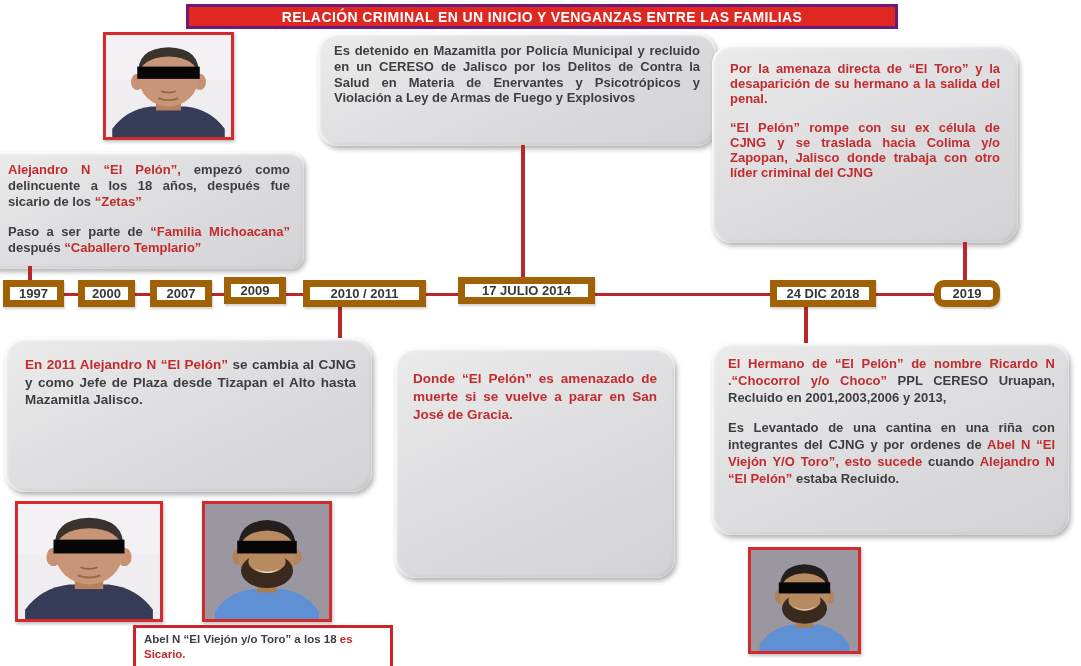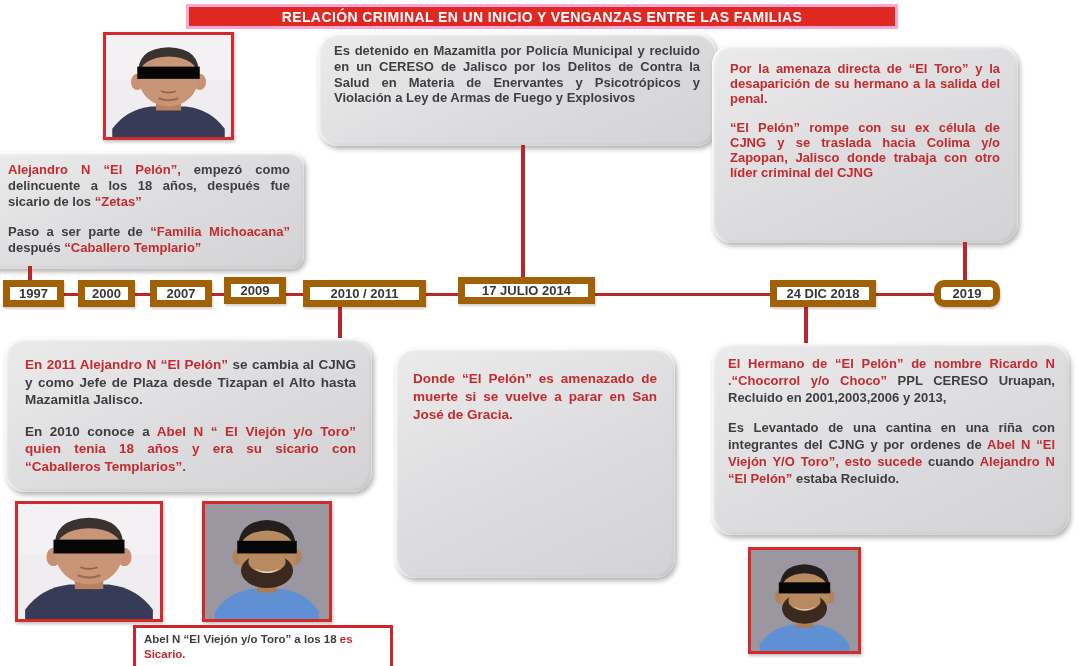--- a/index.html
+++ b/index.html
@@ -5,21 +5,21 @@
   * { margin:0; padding:0; box-sizing:border-box; }
   html,body { background:#fff; }
   #stage {
     position:relative; width:1081px; height:666px; overflow:hidden;
     background:#ffffff;
     font-family:"Liberation Sans", sans-serif;
     font-weight:bold;
   }
   .title-bar {
     position:absolute; left:186px; top:4px; width:712px; height:25px;
-    background:#e02823; border:3px solid #f9a8d4;
+    background:#e02823; border:3px solid #701a75;
     color:#ffffff; font-size:14px; letter-spacing:.4px;
     display:flex; align-items:center; justify-content:center;
     text-align:center; white-space:nowrap;
   }
   .gray-box {
     position:absolute;
     background:linear-gradient(155deg,#ebebec 0%,#dcdcde 55%,#d3d3d6 100%);
     border-radius:20px;
     box-shadow: inset 0 2px 3px rgba(255,255,255,.95),
                 inset 2px 0 3px rgba(255,255,255,.7),
@@ -107,21 +107,20 @@
   <div class="year-box" style="left:78px;  width:57px;">2000</div>
   <div class="year-box" style="left:150px; width:62px;">2007</div>
   <div class="year-box" style="left:224px; width:62px; top:277px;">2009</div>
   <div class="year-box" style="left:303px; width:123px;">2010 / 2011</div>
   <div class="year-box" style="left:458px; width:137px; top:277px;">17 JULIO 2014</div>
   <div class="year-box" style="left:770px; width:106px;">24 DIC 2018</div>
   <div class="year-box" style="left:934px; width:66px;border-radius:10px;">2019</div>
 
   <div class="gray-box" id="box-cjng">
     <p><span class="t-red">En 2011 Alejandro N “El Pelón”</span><span class="t-dark"> se cambia al CJNG y como Jefe de Plaza desde Tizapan el Alto hasta Mazamitla Jalisco.</span></p>
-    <p><span class="t-dark">En 2010 conoce a </span><span class="t-red">Abel N “ El Viejón y/o Toro” quien tenia 18 años y era su sicario con “Caballeros Templarios”.</span></p>
   </div>
 
   <div class="gray-box" id="box-betrayal">
     <p class="t-red">Donde “El Pelón” es amenazado de muerte si se vuelve a parar en San José de Gracia.</p>
   </div>
 
   <div class="gray-box" id="box-brother">
     <p><span class="t-red">El Hermano de “El Pelón” de nombre Ricardo N .“Chocorrol y/o Choco”</span><span class="t-dark"> PPL CERESO Uruapan, Recluido en 2001,2003,2006 y 2013,</span></p>
     <p><span class="t-dark">Es Levantado de una cantina en una riña con integrantes del CJNG y por ordenes de </span><span class="t-red">Abel N “El Viejón Y/O Toro”, esto sucede</span><span class="t-dark"> cuando </span><span class="t-red">Alejandro N “El Pelón”</span><span class="t-dark"> estaba Recluido.</span></p>
   </div>

